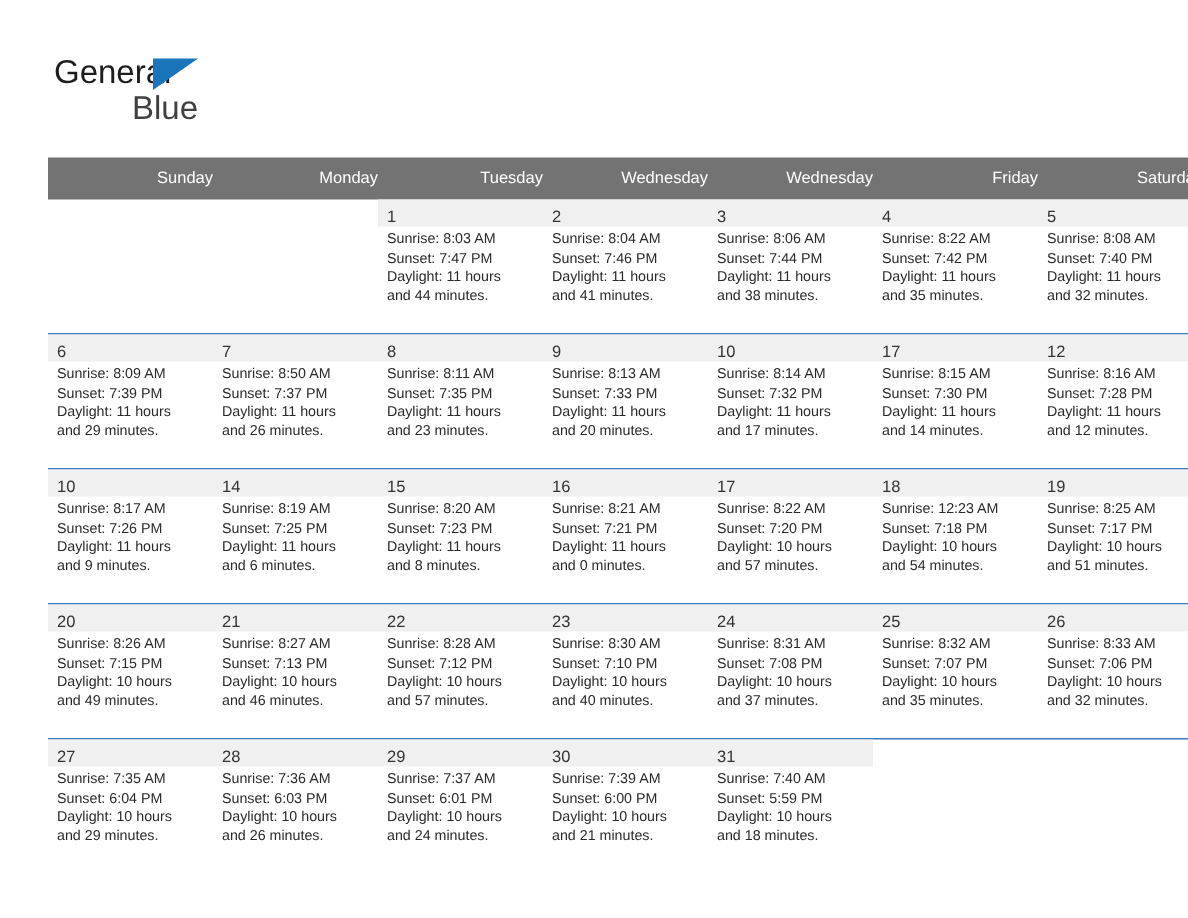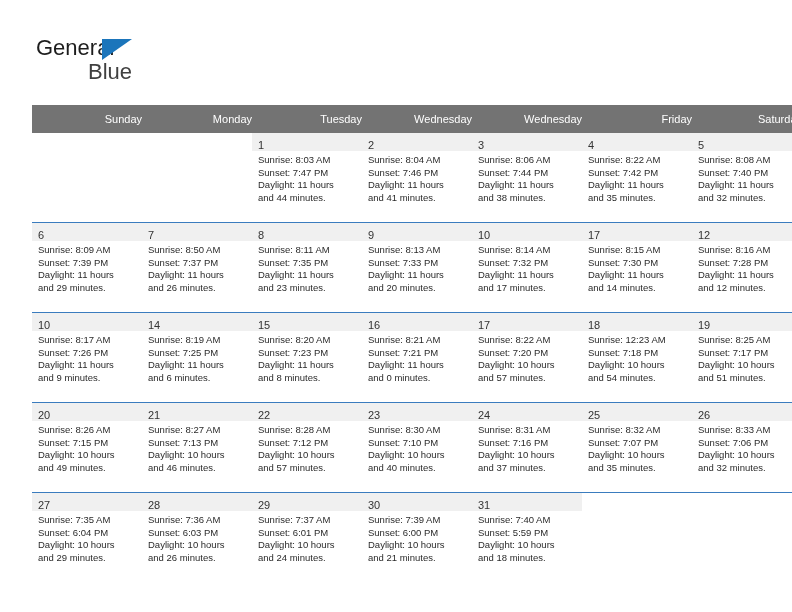--- a/index.html
+++ b/index.html
@@ -444,21 +444,21 @@
                 <div>Daylight: 10 hours</div>
                 <div>and 40 minutes.</div>
               </div>
             </div>
           </td>
           <td>
             <div class="daycell filled">
               <div class="daynum-band"><span class="daynum">24</span></div>
               <div class="details">
                 <div>Sunrise: 8:31 AM</div>
-                <div>Sunset: 7:16 PM</div>
+                <div>Sunset: 7:08 PM</div>
                 <div>Daylight: 10 hours</div>
                 <div>and 37 minutes.</div>
               </div>
             </div>
           </td>
           <td>
             <div class="daycell filled">
               <div class="daynum-band"><span class="daynum">25</span></div>
               <div class="details">
                 <div>Sunrise: 8:32 AM</div>

